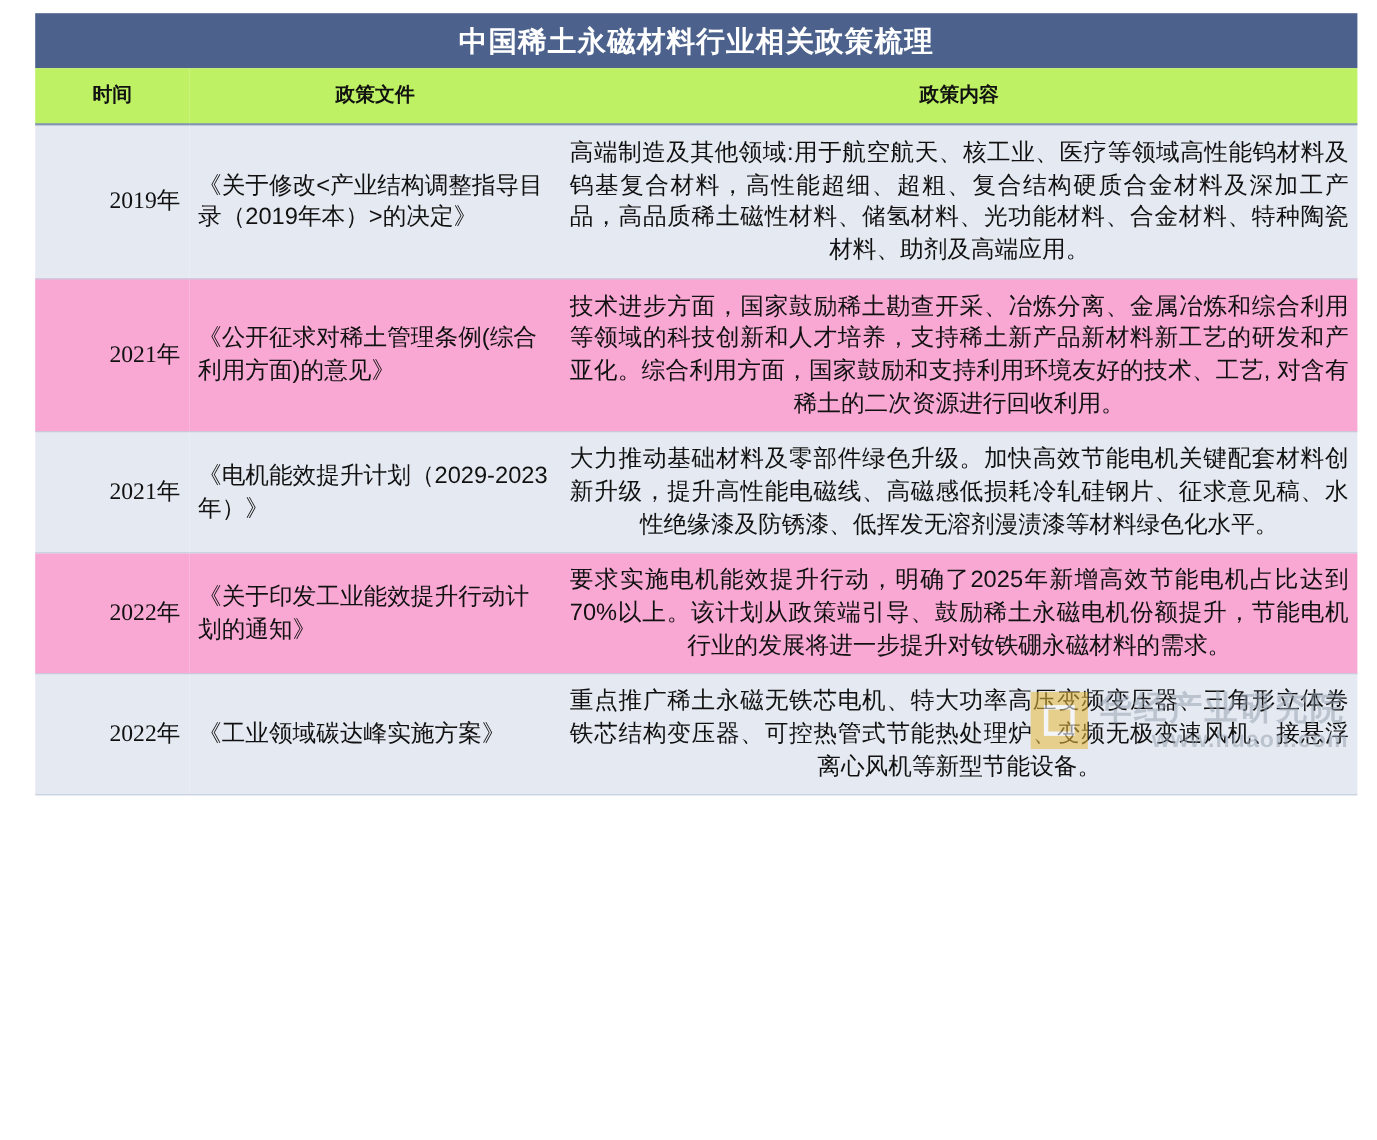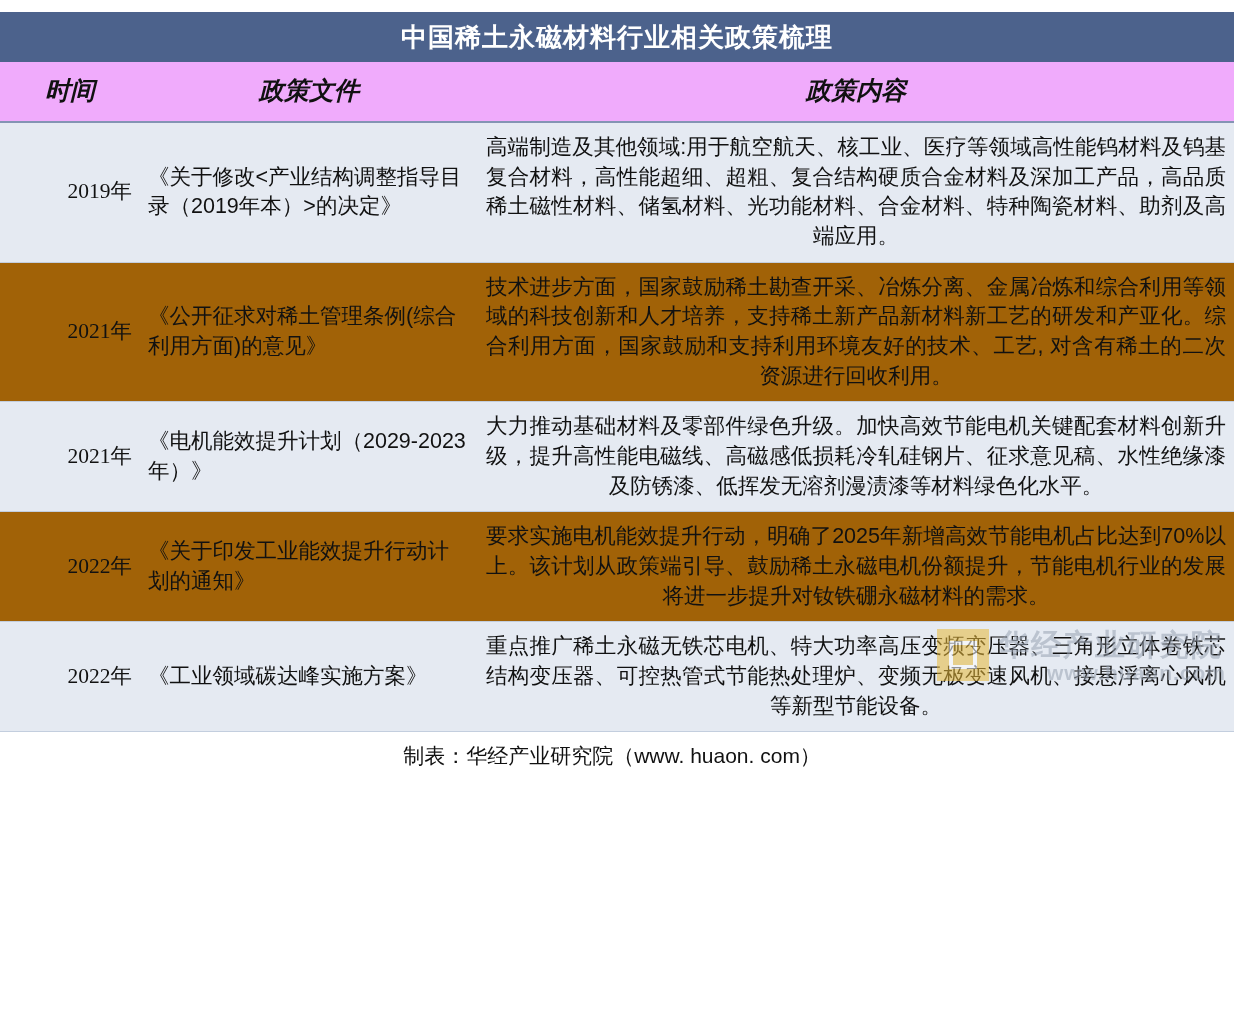--- a/index.html
+++ b/index.html
@@ -13,62 +13,61 @@
     font-family: "Liberation Sans", sans-serif;
     color: #1a1a1a;
     overflow: hidden;
     position: relative;
   }
   .page {
     width: 1252px;
     height: 740px;
     position: relative;
     box-sizing: border-box;
-    padding: 12px 18px 0 0;
+    padding: 12px 18px 0 32px;
   }
   .title-bar {
     height: 50px;
     background: #4c628c;
     color: #ffffff;
     display: flex;
     align-items: center;
     justify-content: center;
     font-size: 26px;
     font-weight: bold;
     letter-spacing: 1px;
   }
   table.policy-table {
     width: 100%;
     border-collapse: collapse;
     table-layout: fixed;
   }
   table.policy-table th {
-    font-size: 25px;
+    font-size: 18px;
     font-weight: bold;
     padding: 12px 4px 14px 4px;
     text-align: center;
-    background: #f0abfc;
+    background: #bef264;
     border-bottom: 2px solid #8494b4;
     color: #111111;
-    font-style: italic;
   }
   table.policy-table td {
     font-size: 21.5px;
     line-height: 1.38;
     padding: 10px 8px;
     vertical-align: middle;
     border-bottom: 1px solid #c3cede;
     color: #111111;
   }
   .col-time { width: 132px; }
   .col-doc  { width: 330px; }
   .col-content { width: auto; }
 
   tr.row-odd td { background: #e5eaf2; }
-  tr.row-even td { background: #a16207; }
+  tr.row-even td { background: #f9a8d4; }
 
   td.cell-time {
     text-align: right;
     font-size: 21px;
     font-family: Liberation Serif, serif;
   }
   td.cell-doc {
     text-align: left;
     font-size: 21.5px;
     line-height: 1.4;
@@ -170,21 +169,20 @@
         <td class="cell-content">要求实施电机能效提升行动，明确了2025年新增高效节能电机占比达到70%以上。该计划从政策端引导、鼓励稀土永磁电机份额提升，节能电机行业的发展将进一步提升对钕铁硼永磁材料的需求。</td>
       </tr>
       <tr class="row-odd">
         <td class="cell-time">2022年</td>
         <td class="cell-doc">《工业领域碳达峰实施方案》</td>
         <td class="cell-content">重点推广稀土永磁无铁芯电机、特大功率高压变频变压器、三角形立体卷铁芯结构变压器、可控热管式节能热处理炉、变频无极变速风机、接悬浮离心风机等新型节能设备。</td>
       </tr>
     </tbody>
   </table>
 
-  <div class="footer">制表：华经产业研究院（www. huaon. com）</div>
 
   <div class="watermark">
     <div class="wm-logo"></div>
     <div class="wm-text">
       <div class="wm-cn">华经产业研究院</div>
       <div class="wm-en">www.huaon.com</div>
     </div>
   </div>
 
 </div>

